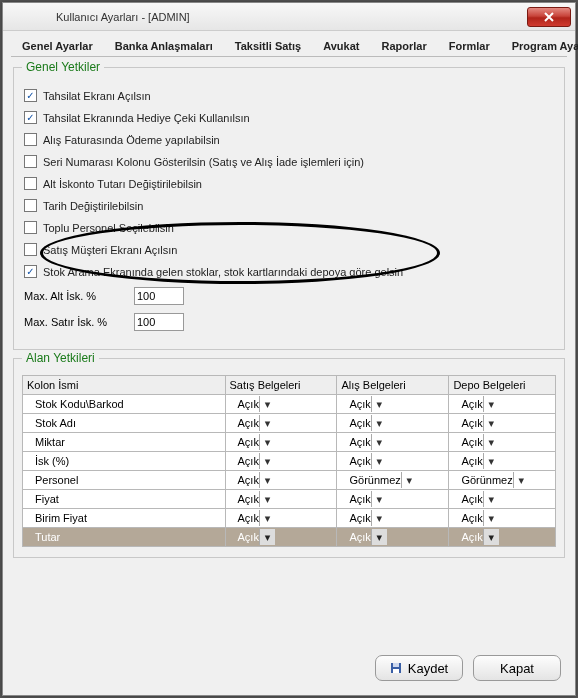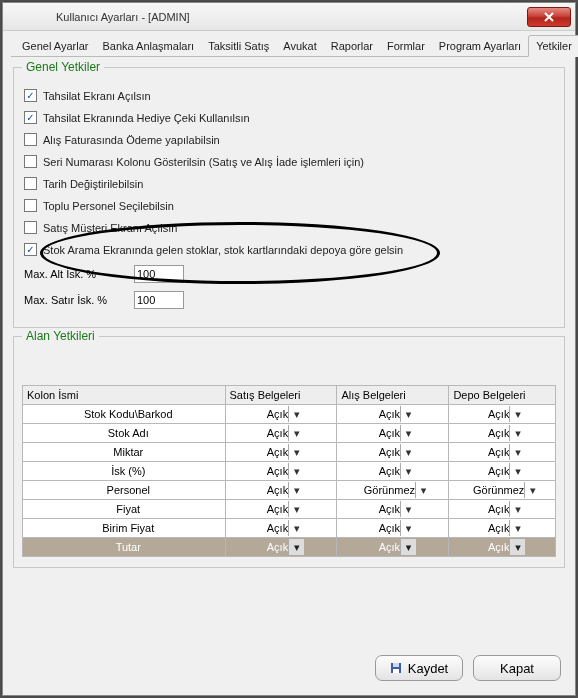--- a/index.html
+++ b/index.html
@@ -38,26 +38,27 @@
     display: flex; align-items: center; justify-content: center;
     font-weight: bold;
     cursor: pointer;
   }
   .body {
     position: absolute;
     top: 30px; left: 8px; right: 8px; bottom: 8px;
   }
   .tabs {
     display: flex;
-    gap: 0px;
+    gap: 8px;
     border-bottom: 1px solid #bbb;
     height: 24px;
     align-items: flex-end;
     padding-left: 4px;
     white-space: nowrap;
+    font-weight: bold;
   }
   .tab {
     padding: 4px 7px 4px 7px;
     font-size: 11px;
     color: #222;
     cursor: pointer;
   }
   .tab.active {
     border: 1px solid #bbb;
     border-bottom: 1px solid #f0f0f0;
@@ -112,37 +113,36 @@
     width: 50px;
     height: 18px;
     border: 1px solid #999;
     font-family: inherit;
     font-size: 11px;
   }
   .grid {
     border: 1px solid #888;
     width: 100%;
     border-collapse: collapse;
-    margin-top: 32px;
   }
   .grid th, .grid td {
     border: 1px solid #b8b8b8;
     padding: 0;
     height: 19px;
     font-weight: normal;
     text-align: left;
     background: #fff;
   }
   .grid th {
     background: #eee;
     padding: 2px 4px;
   }
   .cell {
     display: flex;
-    justify-content: center;
+    justify-content: flex-start;
     align-items: center;
     padding: 1px 3px 1px 12px;
     height: 100%;
   }
   .dd {
     border-left: 1px solid #aaa;
     width: 16px; height: 16px;
     display: flex; align-items: center; justify-content: center;
     color: #333;
     cursor: pointer;
@@ -221,20 +221,24 @@
               <span class="cbox">✓</span>
               <span>Tahsilat Ekranında Hediye Çeki Kullanılsın</span>
             </div>
             <div class="check-row">
               <span class="cbox"></span>
               <span>Alış Faturasında Ödeme yapılabilsin</span>
             </div>
             <div class="check-row">
               <span class="cbox"></span>
               <span>Seri Numarası Kolonu Gösterilsin (Satış ve Alış İade işlemleri için)</span>
+            </div>
+            <div class="check-row">
+              <span class="cbox"></span>
+              <span>Alt İskonto Tutarı Değiştirilebilsin</span>
             </div>
             <div class="check-row">
               <span class="cbox"></span>
               <span>Tarih Değiştirilebilsin</span>
             </div>
             <div class="check-row">
               <span class="cbox"></span>
               <span>Toplu Personel Seçilebilsin</span>
             </div>
             <div class="check-row">

